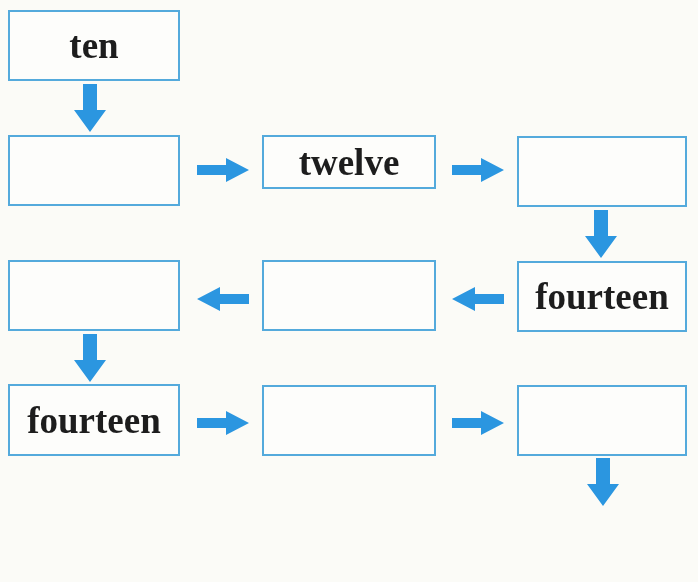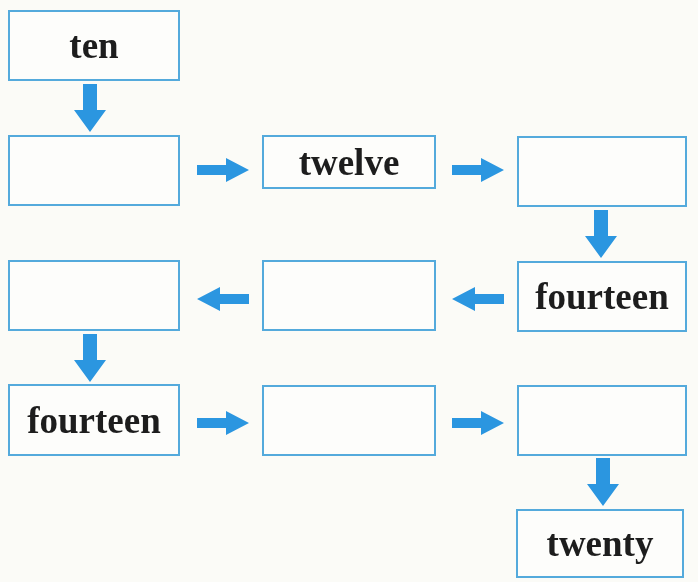--- a/index.html
+++ b/index.html
@@ -63,23 +63,20 @@
   <div class="box" style="left:8px; top:384px; width:172px; height:72px;">
     <span class="label">fourteen</span>
   </div>
   <div class="box" style="left:262px; top:385px; width:174px; height:71px;">
     <span class="label"></span>
   </div>
   <div class="box" style="left:517px; top:385px; width:170px; height:71px;">
     <span class="label"></span>
   </div>
 
-  <div class="box" style="left:516px; top:509px; width:168px; height:69px;">
-    <span class="label">twenty</span>
-  </div>
 
   <div class="arrow" style="left:74px; top:84px;">
     <svg width="32" height="48" viewBox="0 0 32 48">
         <polygon points="9,0 23,0 23,26 32,26 16,48 0,26 9,26"></polygon>
       </svg>
   </div>
 
   <div class="arrow" style="left:197px; top:157px;">
     <svg width="52" height="26" viewBox="0 0 52 26">
         <polygon points="0,8 29,8 29,1 52,13 29,25 29,18 0,18"></polygon>

